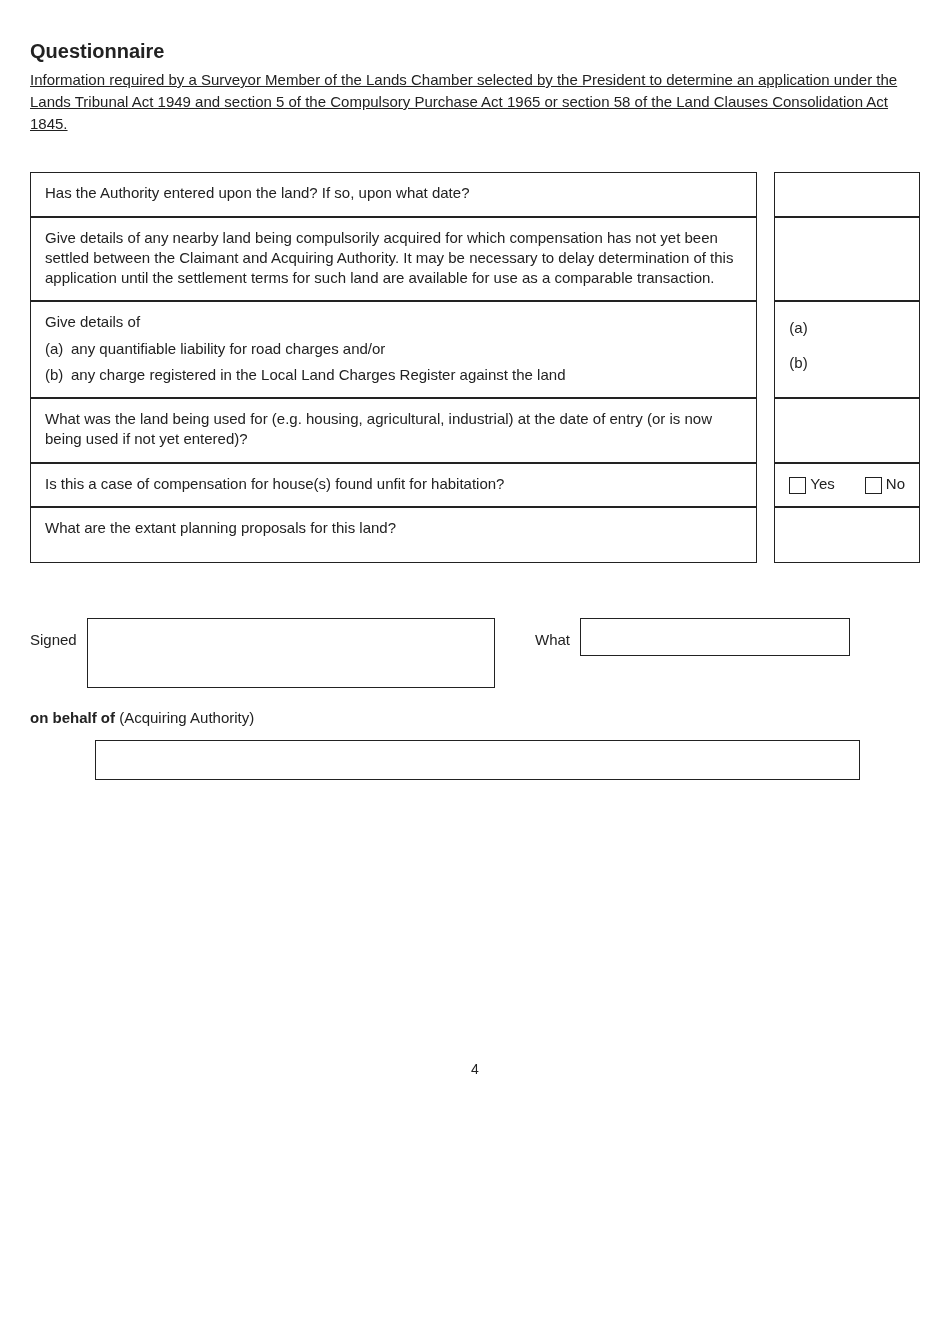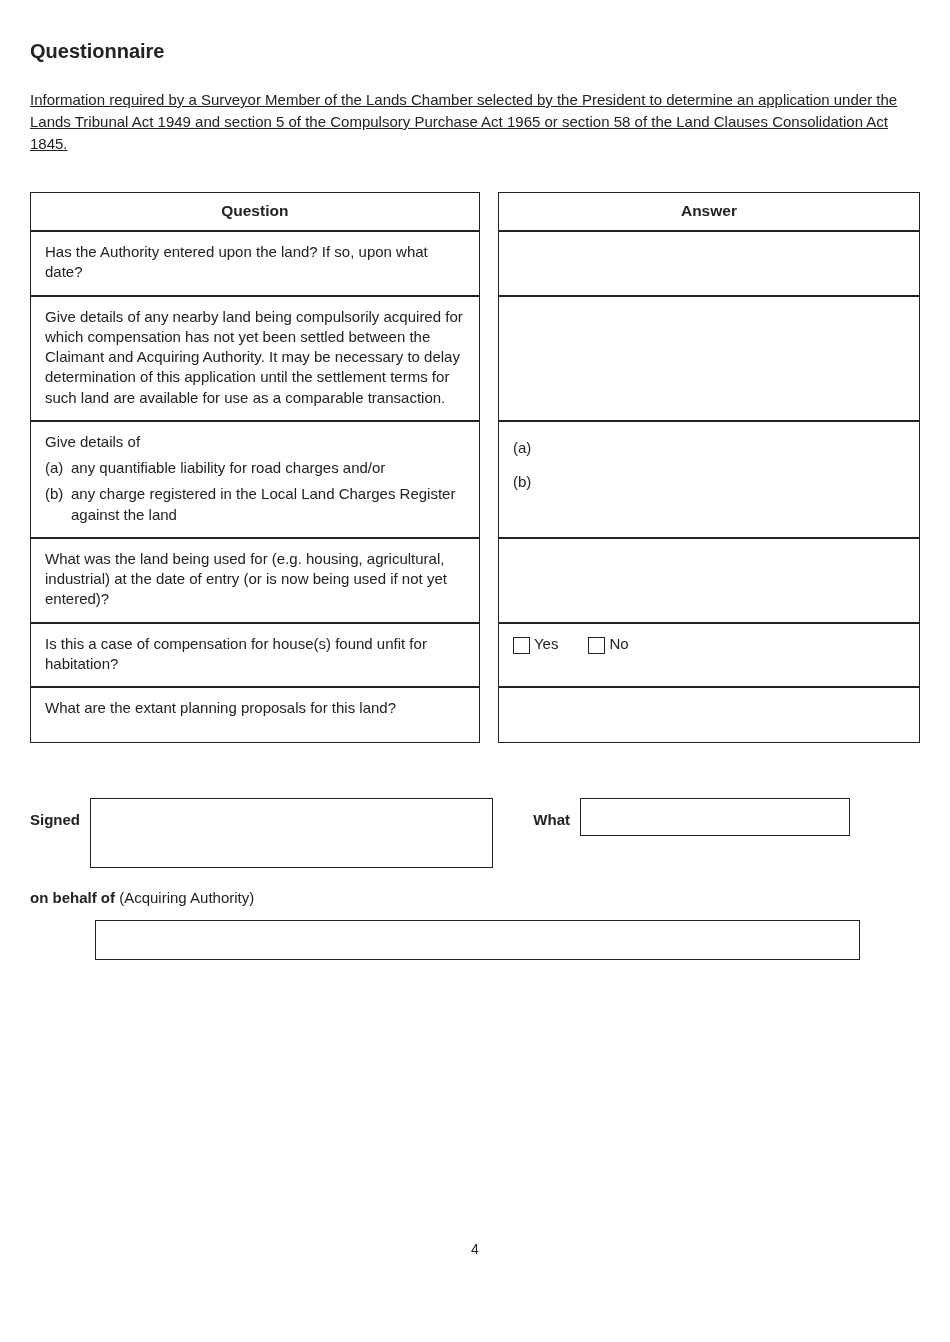--- a/index.html
+++ b/index.html
@@ -9,21 +9,21 @@
     color: #222;
     background: #fff;
     width: 950px;
     margin: 0 auto;
     padding: 38px 30px 30px 30px;
     line-height: 1.35;
   }
   h2.title {
     font-size: 20px;
     font-weight: bold;
-    margin-bottom: 24px;
+    margin-bottom: 4px;
   }
   p.intro {
     font-size: 15px;
     margin-bottom: 38px;
     line-height: 1.45;
     text-decoration: underline;
   }
   table.qa {
     width: 100%;
     border-collapse: separate;
@@ -75,21 +75,20 @@
   .ynrow {
     display: flex;
     gap: 30px;
     align-items: center;
   }
   .sigrow {
     display: flex;
     align-items: flex-start;
     gap: 10px;
     margin-bottom: 20px;
-    font-weight: bold;
   }
   .siglabel {
     font-size: 15px;
     padding-top: 12px;
     white-space: nowrap;
   }
   .sigbox {
     border: 1px solid #222;
     height: 70px;
     flex: 1;
@@ -119,25 +118,20 @@
   .subpara { margin-top: 6px; }
 </style>
 </head>
 <body>
 
 <h2 class="title">Questionnaire</h2>
 <p class="intro">Information required by a Surveyor Member of the Lands Chamber selected by the President to determine an application under the Lands Tribunal Act 1949 and section 5 of the Compulsory Purchase Act 1965 or section 58 of the Land Clauses Consolidation Act 1845.</p>
 
 <table class="qa">
   <tbody>
-      <tr class="hdr-row">
-    <th class="q">Question</th>
-    <td class="gap"></td>
-    <th class="a">Answer</th>
-  </tr>
 
   <tr>
     <td class="qcell">Has the Authority entered upon the land?  If so, upon what date?</td>
     <td class="gap"></td>
     <td class="acell"></td>
   </tr>
 
   <tr>
     <td class="qcell">Give details of any nearby land being compulsorily acquired for which compensation has not yet been settled between the Claimant and Acquiring Authority.  It may be necessary to delay determination of this application until the settlement terms for such land are available for use as a comparable transaction.</td>
     <td class="gap"></td>

